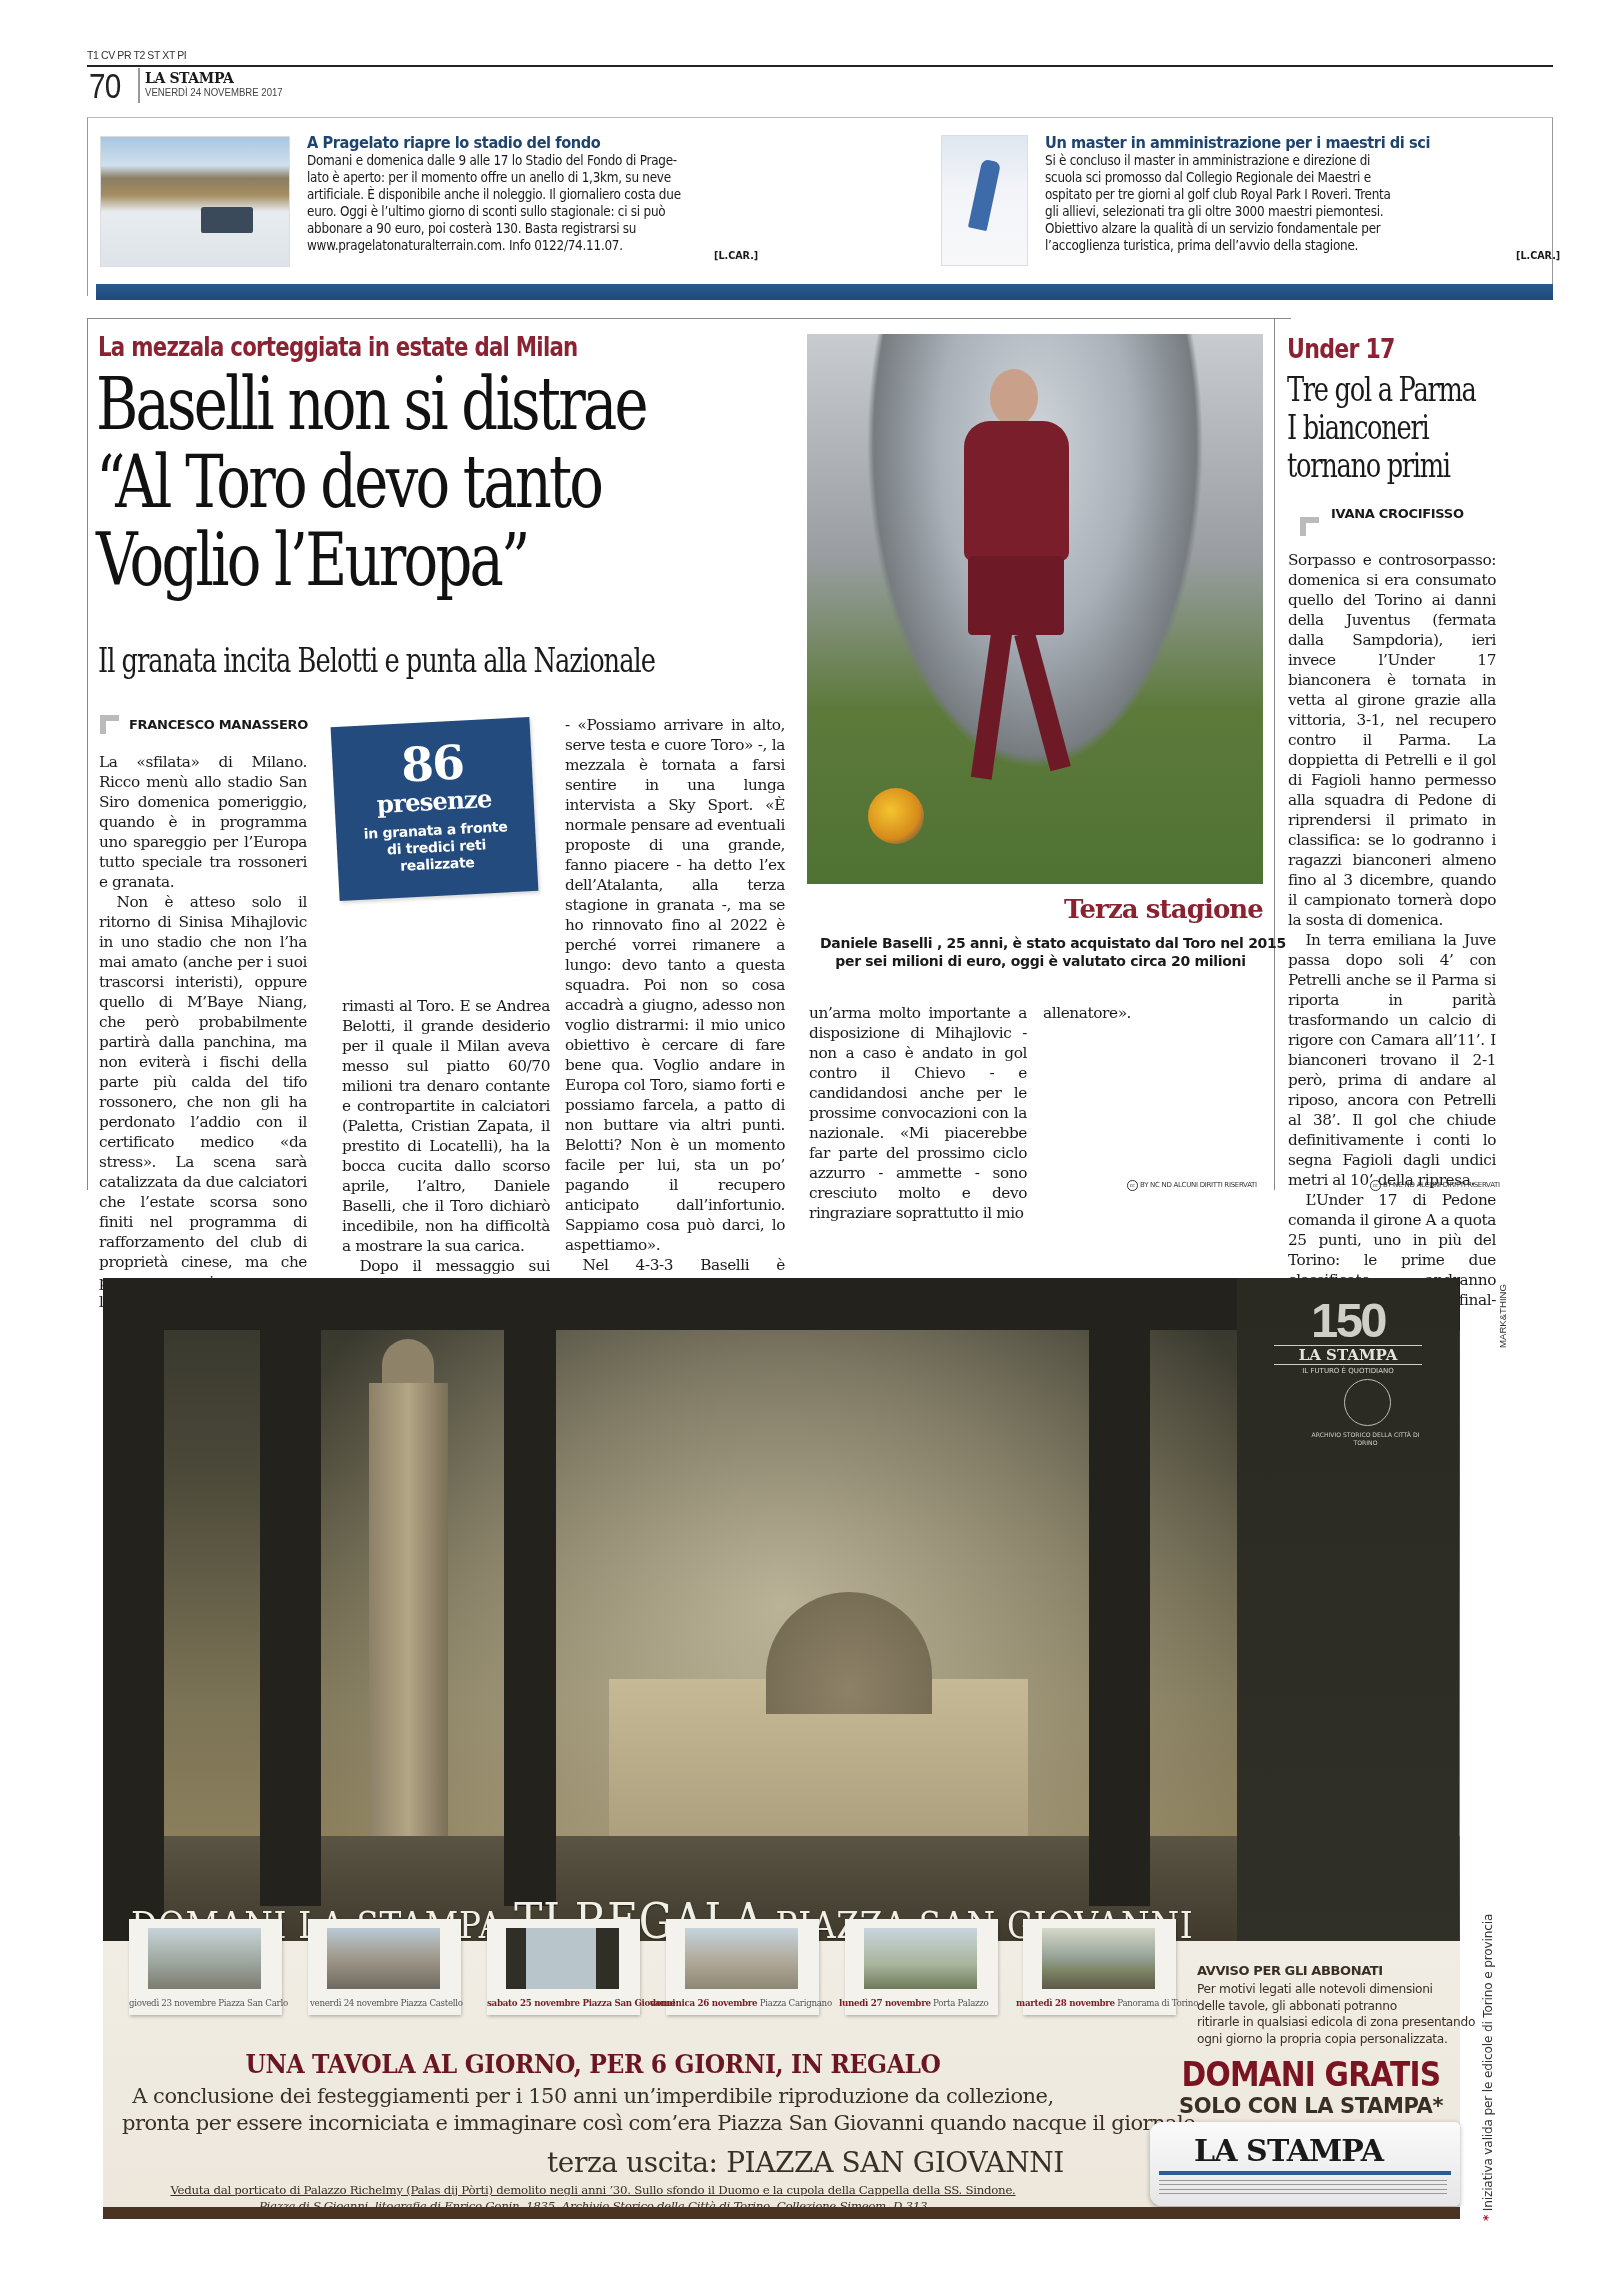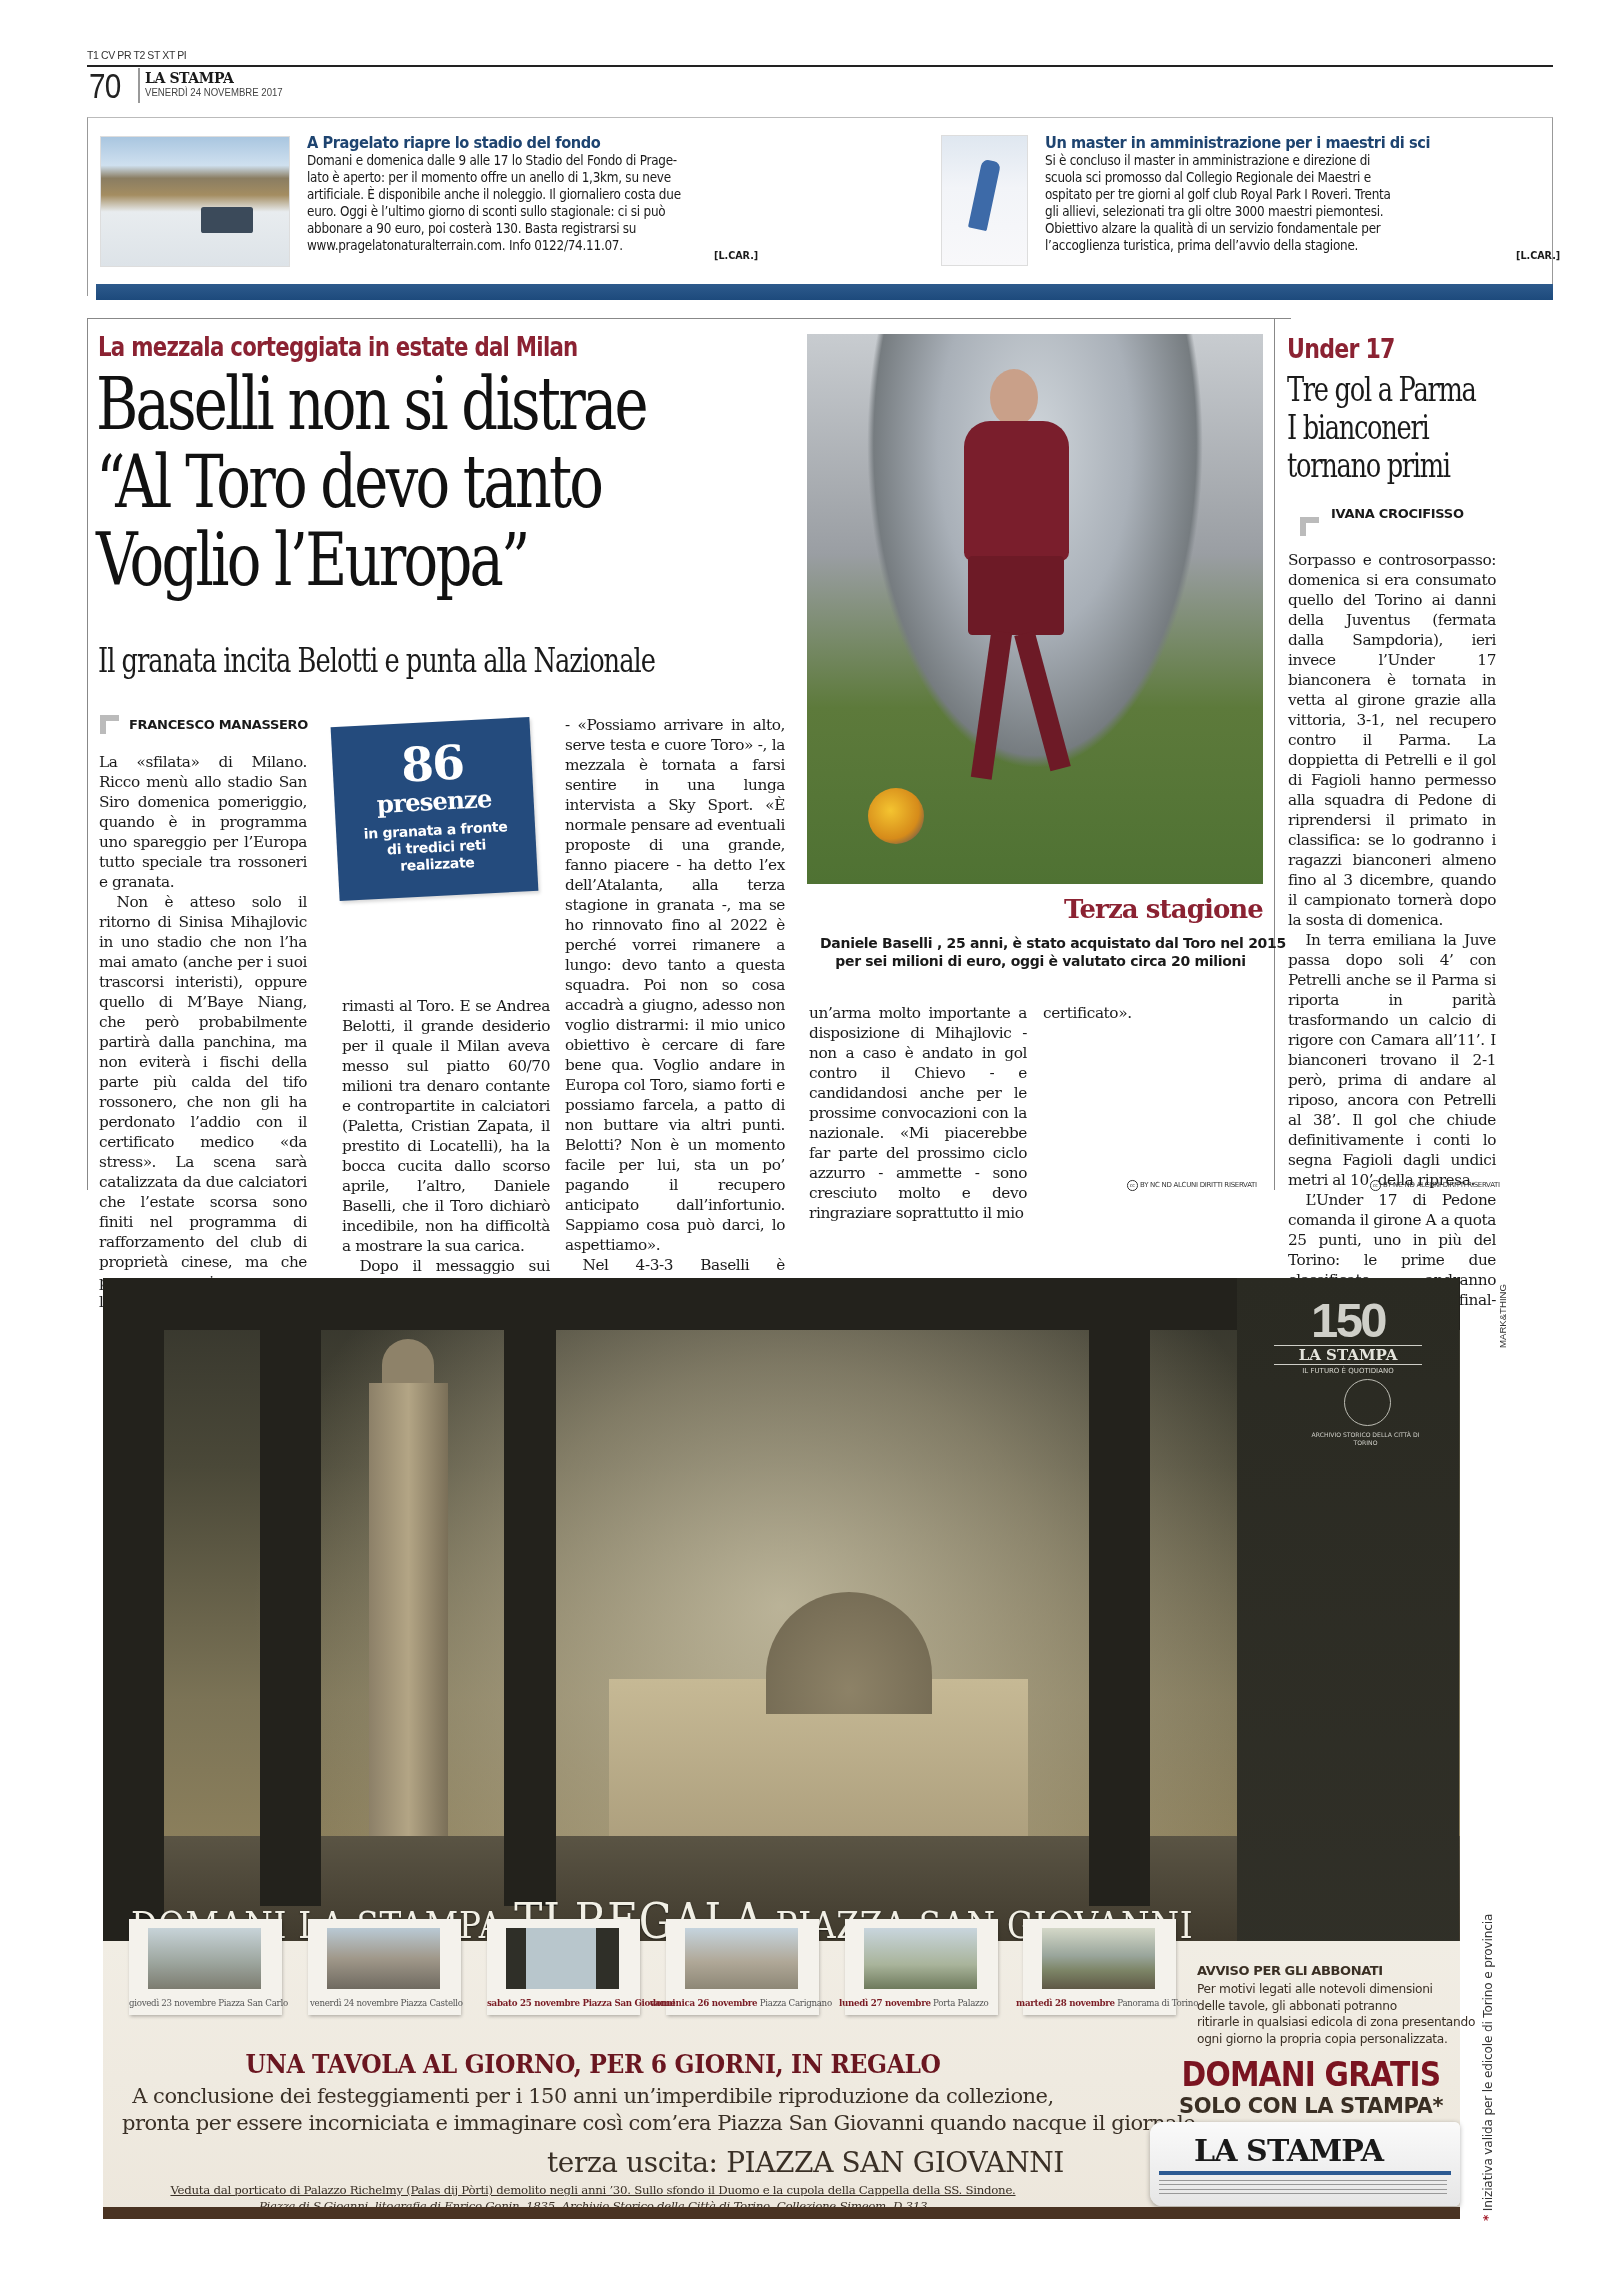--- a/index.html
+++ b/index.html
@@ -222,21 +222,21 @@
 <div class="abs photo-title">Terza stagione</div>
 <div class="abs photo-caption">
   <span>Daniele Baselli , 25 anni, è stato acquistato dal Toro nel 2015</span>
   <span>per sei milioni di euro, oggi è valutato circa 20 milioni</span>
 </div>
 
 <div class="abs col c4">
   <p>un’arma molto importante a disposizione di Mihajlovic - non a caso è andato in gol contro il Chievo - e candidandosi anche per le prossime convocazioni con la nazionale. «Mi piacerebbe far parte del prossimo ciclo azzurro - ammette - sono cresciuto molto e devo ringraziare soprattutto il mio</p>
 </div>
 <div class="abs col c5">
-  <p>certificato».</p>
+  <p>allenatore».</p>
 </div>
 <div class="abs rights" style="left:1127px;top:1180px;">
   <span class="cc">cc</span><span>BY NC ND ALCUNI DIRITTI RISERVATI</span>
 </div>
 
 <div class="abs side-kicker">Under 17</div>
 <div class="abs side-head">
   <span>Tre gol a Parma</span>
   <span>I bianconeri</span>
   <span>tornano primi</span>

